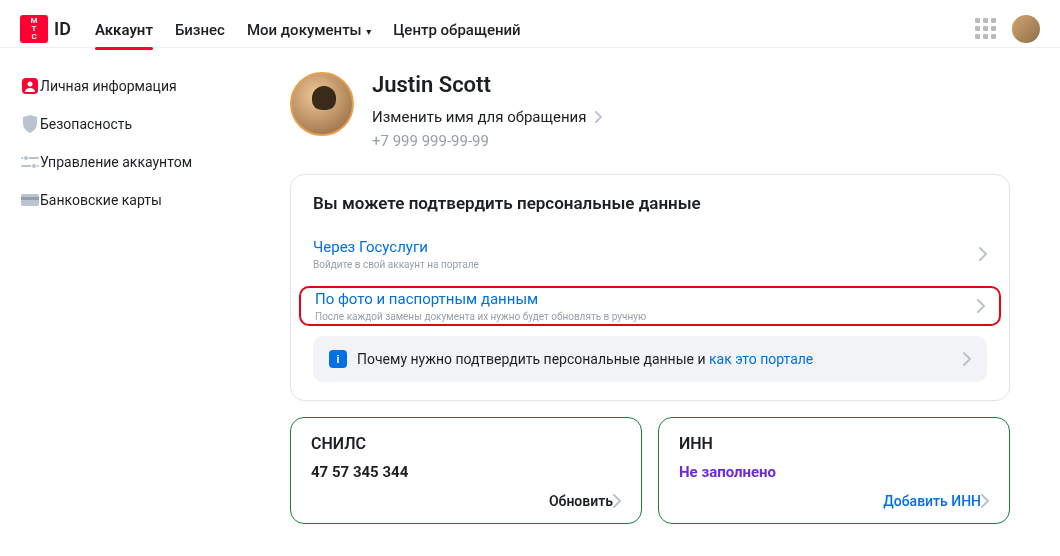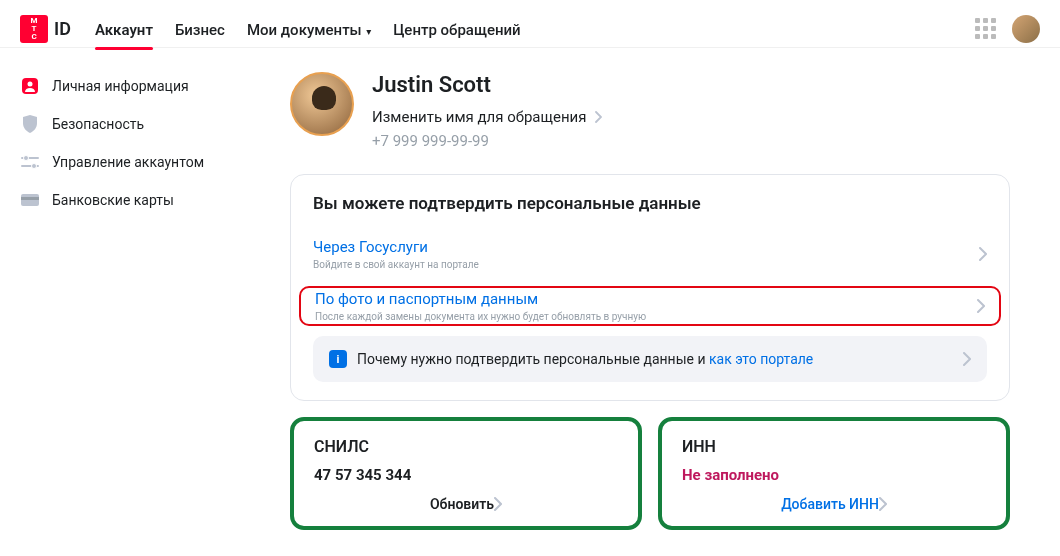--- a/index.html
+++ b/index.html
@@ -16,21 +16,21 @@
 .nav-item.active::after { content: ""; position: absolute; left: 0; right: 0; bottom: -1px; height: 3px; background: #ff0032; border-radius: 2px; }
 .dropdown-caret { font-size: 10px; margin-left: 2px; }
 .header-right { display: flex; align-items: center; gap: 16px; }
 .apps-grid { display: grid; grid-template-columns: repeat(3, 5px); grid-template-rows: repeat(3, 5px); gap: 3px; cursor: pointer; }
 .apps-grid span { width: 5px; height: 5px; background: #bbb; border-radius: 1px; }
 .avatar-small { width: 28px; height: 28px; border-radius: 50%; background: linear-gradient(135deg, #d4a574, #8b6f47); cursor: pointer; }
 
 
 .container { display: flex; padding: 24px 20px; gap: 40px; }
 .sidebar { width: 230px; display: flex; flex-direction: column; gap: 18px; padding-top: 4px; }
-.sidebar-item { display: flex; align-items: center; gap: 12px; font-size: 14px; cursor: pointer; color: #1d2023; }
+.sidebar-item { display: flex; align-items: center; font-size: 14px; cursor: pointer; color: #1d2023; }
 .sidebar-icon { width: 20px; height: 20px; display: flex; align-items: center; justify-content: center; }
 .main { flex: 1; max-width: 720px; }
 
 
 .profile { display: flex; gap: 18px; margin-bottom: 24px; }
 .avatar-large { width: 64px; height: 64px; border-radius: 50%; background: radial-gradient(circle at 40% 35%, #f0c896, #8b6139); border: 2px solid #e8a050; flex-shrink: 0; position: relative; overflow: hidden; }
 .avatar-large::after { content: ""; position: absolute; top: 12px; left: 20px; width: 24px; height: 24px; background: #3a2a1a; border-radius: 50% 50% 40% 40%; }
 .profile-info h1 { font-size: 22px; font-weight: 600; margin-bottom: 10px; }
 .profile-link { display: inline-flex; align-items: center; gap: 8px; font-size: 15px; color: #1d2023; cursor: pointer; margin-bottom: 6px; }
 .profile-phone { font-size: 15px; color: #969fa8; }
@@ -46,25 +46,25 @@
 .option.highlighted { border: 2.5px solid #e30613; border-radius: 10px; padding: 2px 14px; margin: 6px -14px; }
 .chevron { color: #bcc3d0; flex-shrink: 0; }
 
 .info-bar { display: flex; align-items: center; gap: 10px; background: #f2f3f7; border-radius: 10px; padding: 14px 16px; margin-top: 10px; cursor: pointer; }
 .info-icon { width: 18px; height: 18px; background: #0070e5; border-radius: 4px; color: #fff; display: flex; align-items: center; justify-content: center; font-size: 11px; font-weight: 700; flex-shrink: 0; }
 .info-text { font-size: 14px; flex: 1; }
 .info-text .link { color: #0070e5; }
 
 
 .card-row { display: flex; gap: 16px; }
-.small-card { flex: 1; border: 4px solid #15803d; border-radius: 14px; padding: 16px 20px 14px 20px; }
+.small-card { flex: 1; border: 1px solid #15803d; border-radius: 14px; padding: 16px 20px 14px 20px; }
 .small-card h3 { font-size: 16px; font-weight: 600; margin-bottom: 10px; }
 .small-card .value { font-size: 15px; margin-bottom: 12px; font-weight: bold; }
-.small-card .value.empty { color: #be185d; }
-.small-card .action { display: flex; align-items: center; justify-content: center; cursor: pointer; font-size: 14px; font-weight: 600; }
+.small-card .value.empty { color: #6d28d9; }
+.small-card .action { display: flex; align-items: center; justify-content: flex-end; cursor: pointer; font-size: 14px; font-weight: 600; }
 .small-card .action.link { color: #0070e5; font-weight: 500; }
 </style>
 </head>
 <body>
 
 <div class="header">
   <div class="logo">
     <div class="logo-badge">
       <span>M</span>
         <span>T</span>

